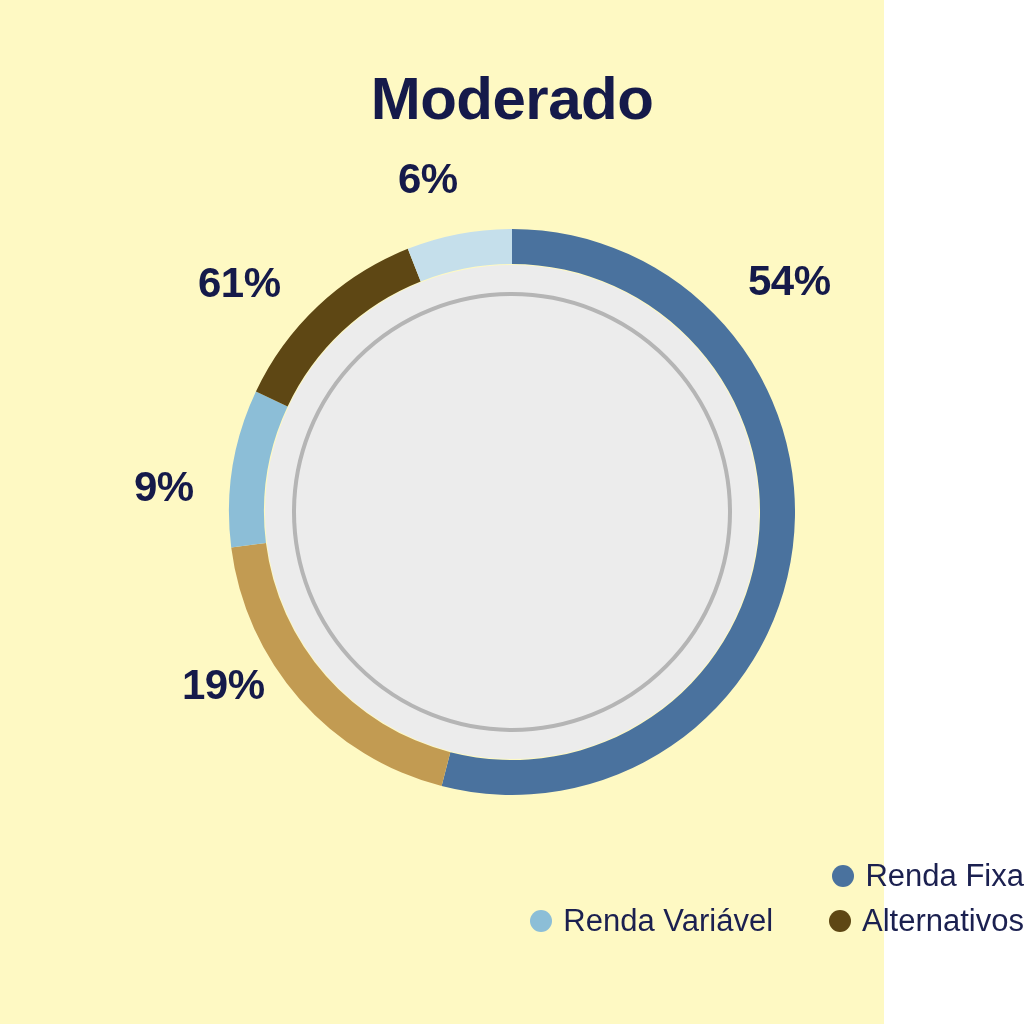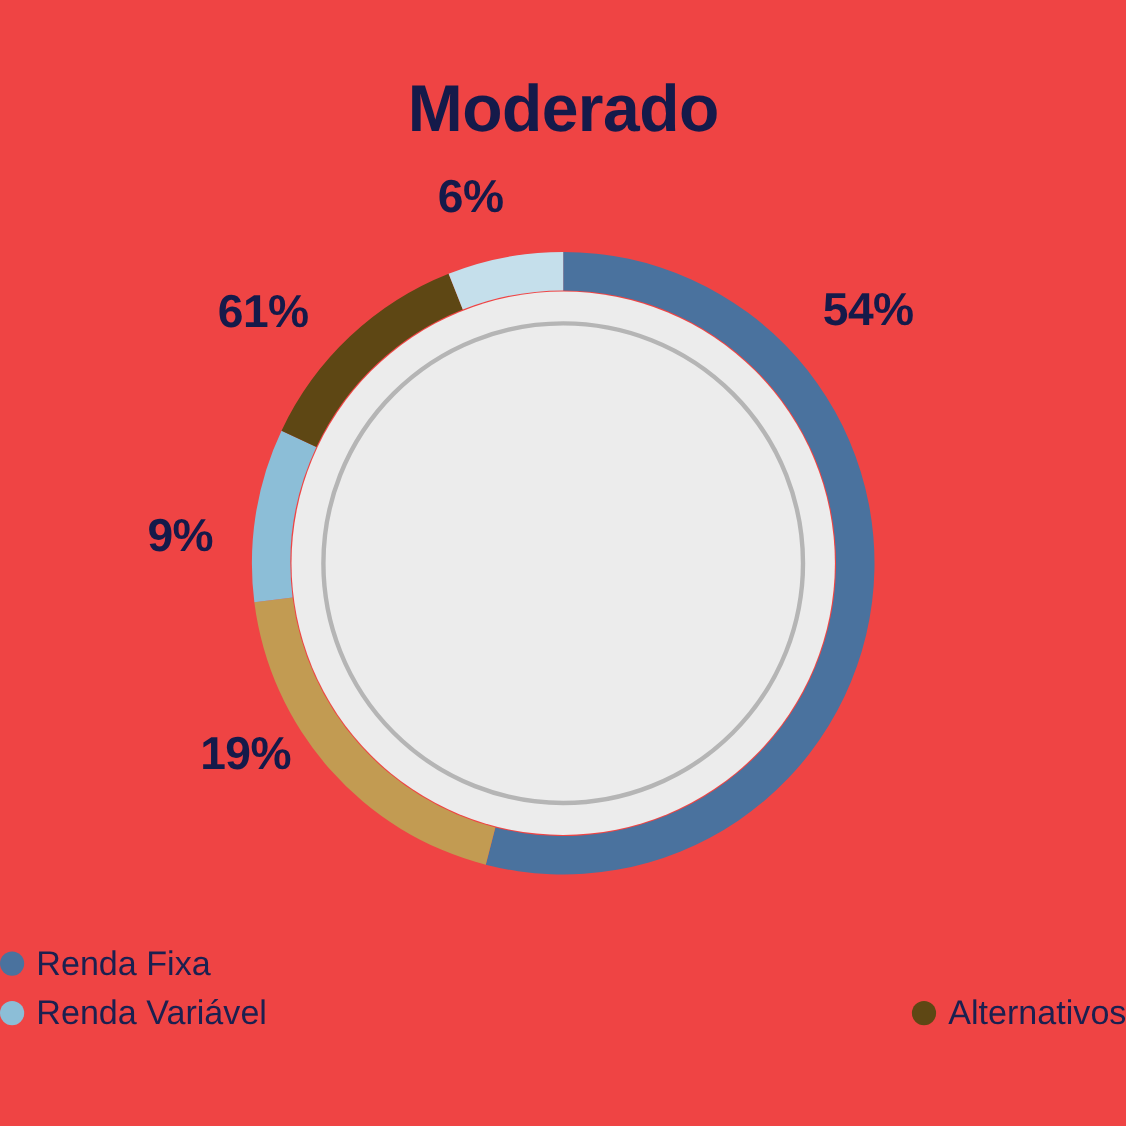--- a/index.html
+++ b/index.html
@@ -9,23 +9,23 @@
   }
   body {
     width: 1024px;
     height: 1024px;
     background: #FFFFFF;
     font-family: "Liberation Sans", sans-serif;
     overflow: hidden;
   }
   #page {
     position: relative;
-    width: 1024px;
+    width: 884px;
     height: 1024px;
-    background: #ef4444;
+    background: #fef9c3;
   }
 
   
   .chart-title {
     position: absolute;
     left: 0;
     top: 66px;
     width: 1024px;
     text-align: center;
     font-size: 60px;
@@ -67,21 +67,21 @@
 
   
   #legend {
     position: absolute;
     left: 0;
     top: 860px;
     width: 1024px;
   }
   .legend-row {
     display: flex;
-    justify-content: space-between;
+    justify-content: flex-end;
     align-items: center;
     width: 1024px;
   }
   .legend-row-1 { margin-bottom: 14px; }
   .legend-item {
     display: flex;
     align-items: center;
     white-space: nowrap;
   }
   .legend-row-1 .legend-item + .legend-item { margin-left: 88px; }

